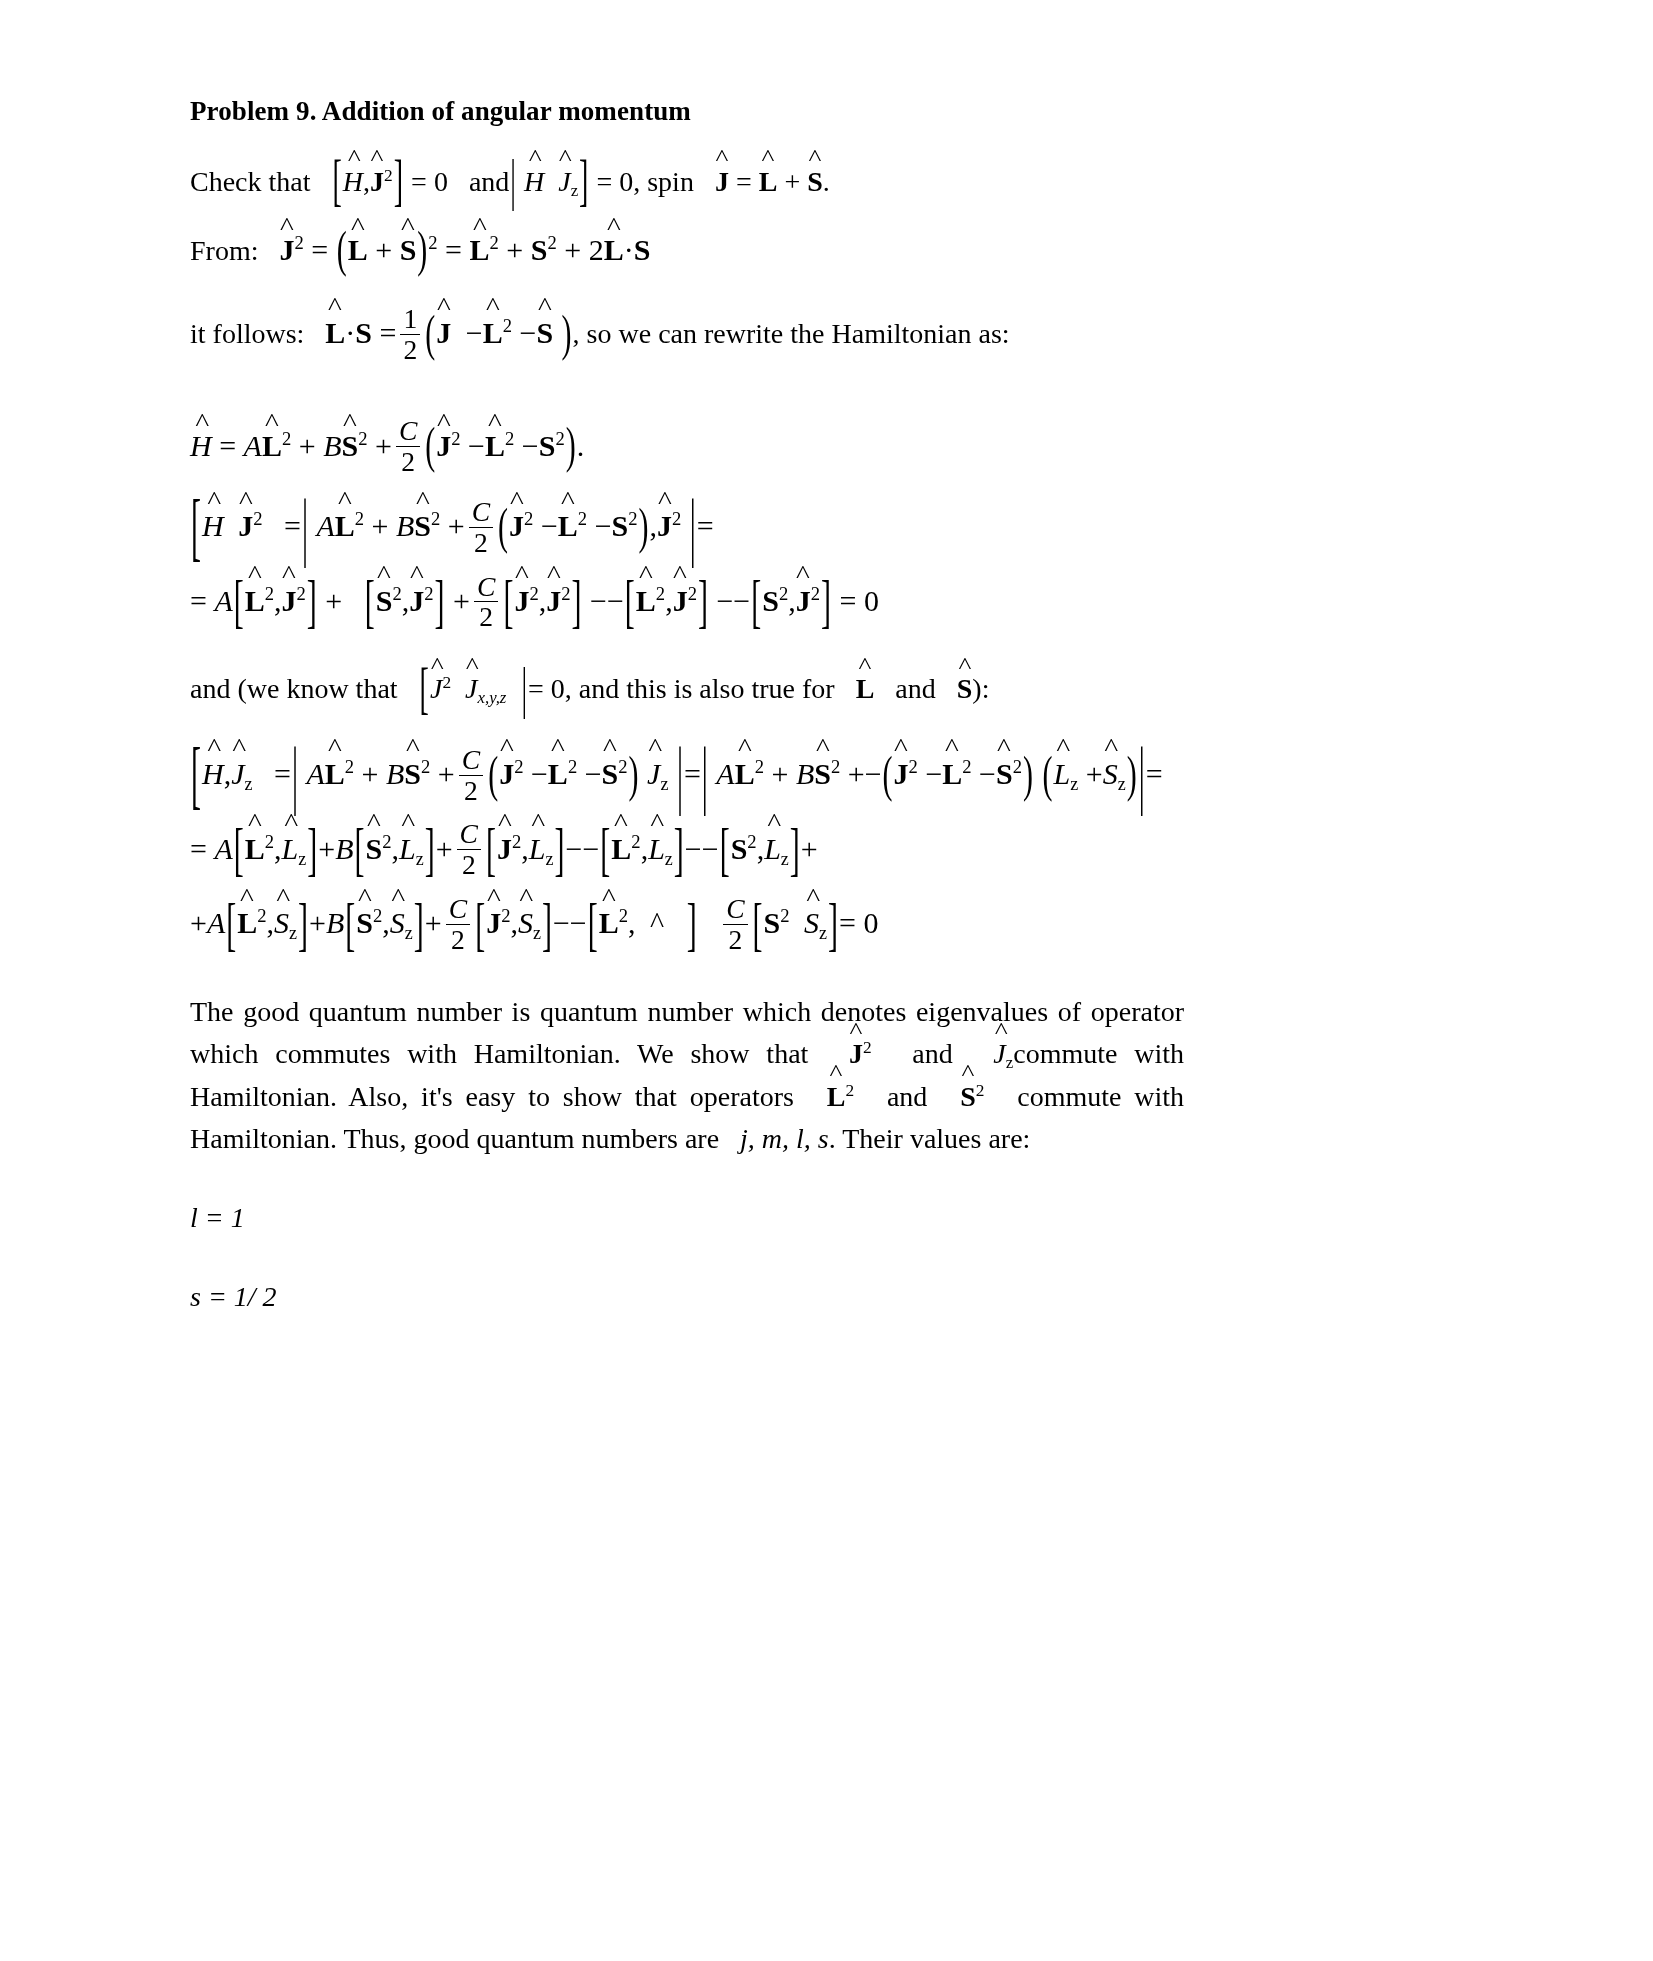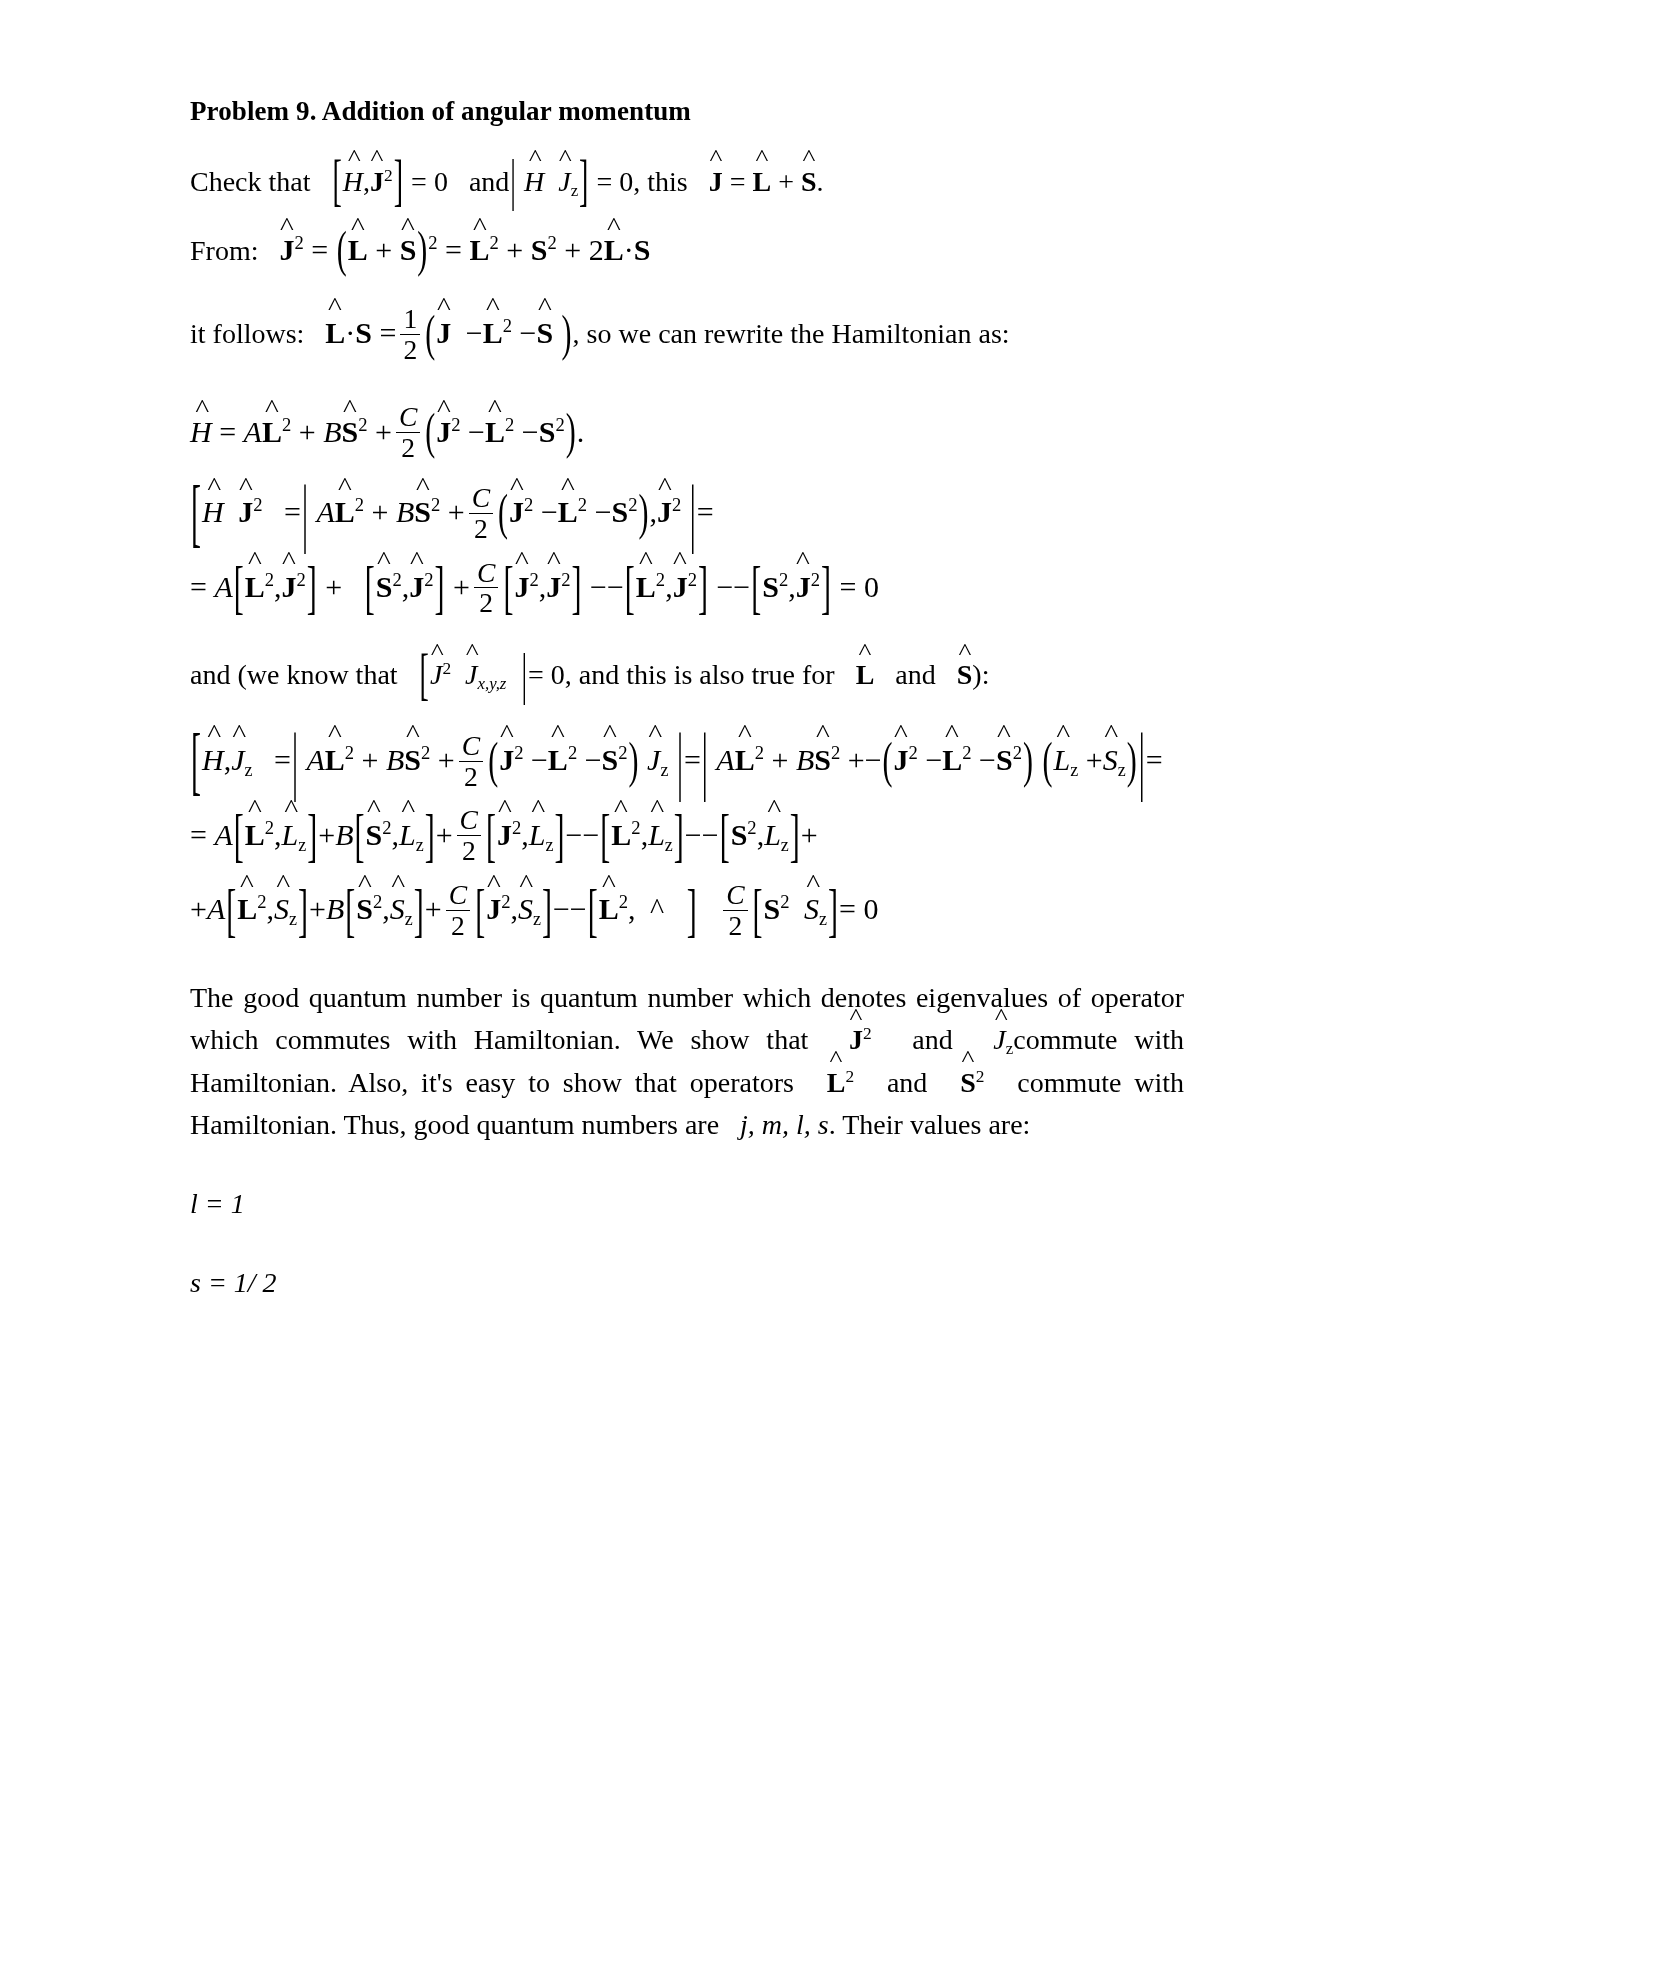--- a/index.html
+++ b/index.html
@@ -114,32 +114,32 @@
   <h1 class="title">Problem 9. Addition of angular momentum</h1>
 
 
 
   <p class="para nojust">
     <span>Check that</span>
     <span class="spacer-s"></span>
     <span><span class="brk">[</span><span class="hat it">H</span>,<span class="hat bi">J</span><sup>2</sup><span class="brk">]</span> <span class="op">=</span> 0</span>
     <span class="spacer-s"></span>
     <span>and</span><span class="brk">|</span>
-    <span><span class="hat it">H</span> <span class="spacer-s"></span><span class="hat it">J</span><sub>z</sub><span class="brk">]</span> <span class="op">=</span> 0</span><span>, this</span>
+    <span><span class="hat it">H</span> <span class="spacer-s"></span><span class="hat it">J</span><sub>z</sub><span class="brk">]</span> <span class="op">=</span> 0</span><span>, spin</span>
     <span class="spacer-s"></span>
     <span><span class="hat bi">J</span> <span class="op">=</span> <span class="hat bi">L</span> <span class="op">+</span> <span class="hat bi">S</span></span>.
   </p>
 
   <p class="para nojust">
     <span>From:</span>
     <span class="spacer-s"></span>
     <span class="eq" style="margin:0"><span class="hat bi">J</span><sup>2</sup> <span class="op">=</span> <span class="paren-big">(</span><span class="hat bi">L</span> <span class="op">+</span> <span class="hat bi">S</span><span class="paren-big">)</span><sup>2</sup> <span class="op">=</span> <span class="hat bi">L</span><sup>2</sup> <span class="op">+</span> <span class="bi">S</span><sup>2</sup> <span class="op">+</span> 2<span class="hat bi">L</span><span class="op">·</span><span class="bi">S</span></span>
   </p>
 
-  <p class="para nojust" style="margin-top:34px; margin-bottom:38px;">
+  <p class="para nojust" style="margin-top:34px; margin-bottom:52px;">
     <span>it follows:</span>
     <span class="spacer-s"></span>
     <span style="font-size:30px"><span class="hat bi">L</span><span class="op">·</span><span class="bi">S</span> <span class="op">=</span><span class="frac"><span class="num">1</span><span class="den">2</span></span><span class="paren-big">(</span><span class="hat bi">J</span> <span class="spacer-s"></span><span class="op">−</span><span class="hat bi">L</span><sup>2</sup> <span class="op">−</span><span class="hat bi">S</span> <span class="paren-big">)</span></span><span>, so we can rewrite the Hamiltonian as:</span>
   </p>
 
   <div class="eq" style="margin-bottom:20px">
     <span class="hat it">H</span> <span class="op">=</span> <i>A</i><span class="hat bi">L</span><sup>2</sup> <span class="op">+</span> <i>B</i><span class="hat bi">S</span><sup>2</sup> <span class="op">+</span><span class="frac"><span class="num"><i>C</i></span><span class="den">2</span></span><span class="paren-big">(</span><span class="hat bi">J</span><sup>2</sup> <span class="op">−</span><span class="hat bi">L</span><sup>2</sup> <span class="op">−</span><span class="bi">S</span><sup>2</sup><span class="paren-big">)</span>.
   </div>
 
 

